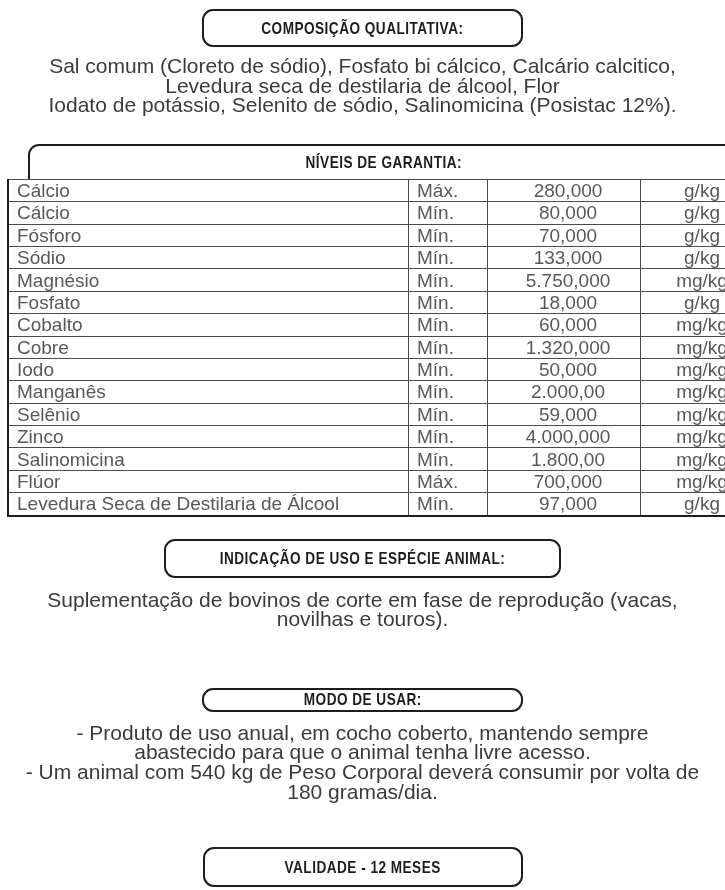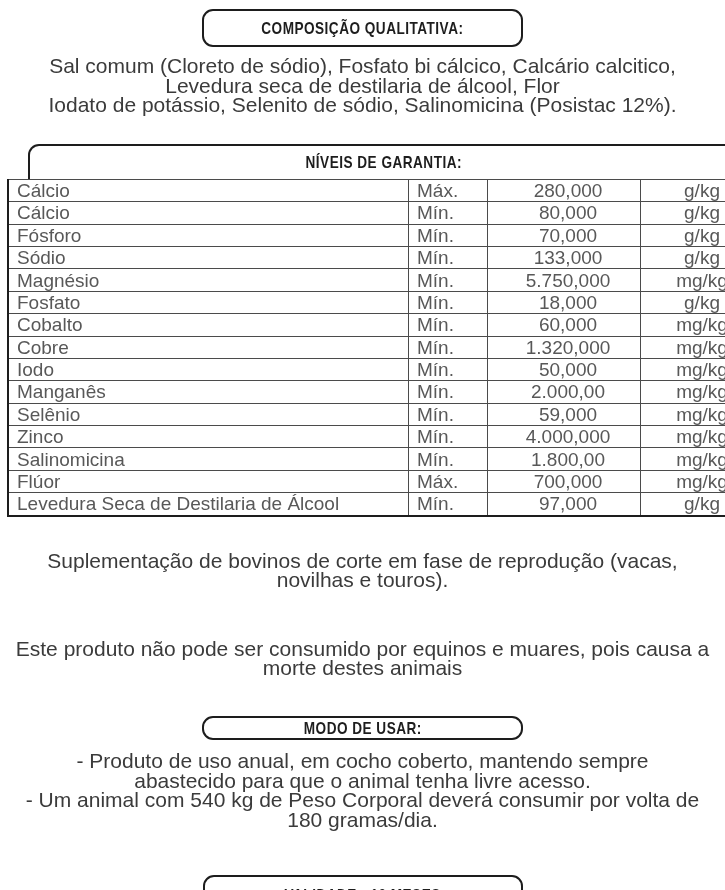--- a/index.html
+++ b/index.html
@@ -245,29 +245,29 @@
           <td class="c-limit">Mín.</td>
           <td class="c-value">97,000</td>
           <td class="c-unit">g/kg</td>
         </tr>
       </tbody>
     </table>
   </div>
 
   <div class="spacer-1"></div>
 
+  <div class="pill" id="pill-indicacao">
+    <span class="pill-text">INDICAÇÃO DE USO E ESPÉCIE ANIMAL:</span>
+  </div>
   <div class="para" id="para-indicacao">
     <span class="para-line">Suplementação de bovinos de corte em fase de reprodução (vacas, novilhas e touros).</span>
   </div>
 
   <div class="spacer-2"></div>
 
-  <div class="para" id="para-restricoes">
-    <span class="para-line">Este produto não pode ser consumido por equinos e muares, pois causa a morte destes animais</span>
-  </div>
 
   <div class="spacer-3"></div>
 
   <div class="pill" id="pill-modo">
     <span class="pill-text">MODO DE USAR:</span>
   </div>
   <div class="para" id="para-modo">
     <span class="para-line">- Produto de uso anual, em cocho coberto, mantendo sempre abastecido para que o animal tenha livre acesso.</span>
     <span class="para-line">- Um animal com 540 kg de Peso Corporal deverá consumir por volta de 180 gramas/dia.</span>
   </div>

